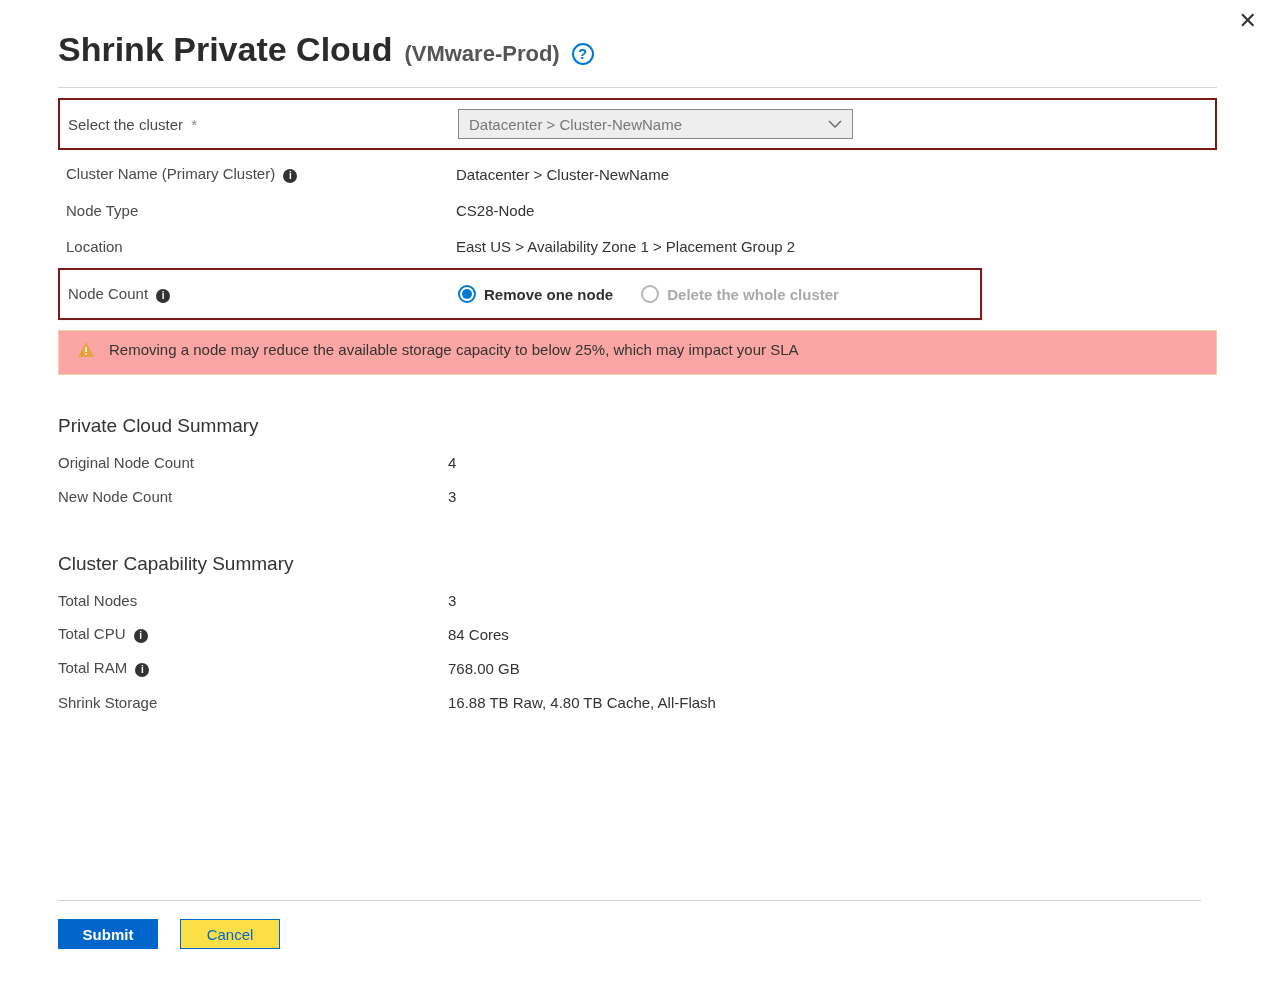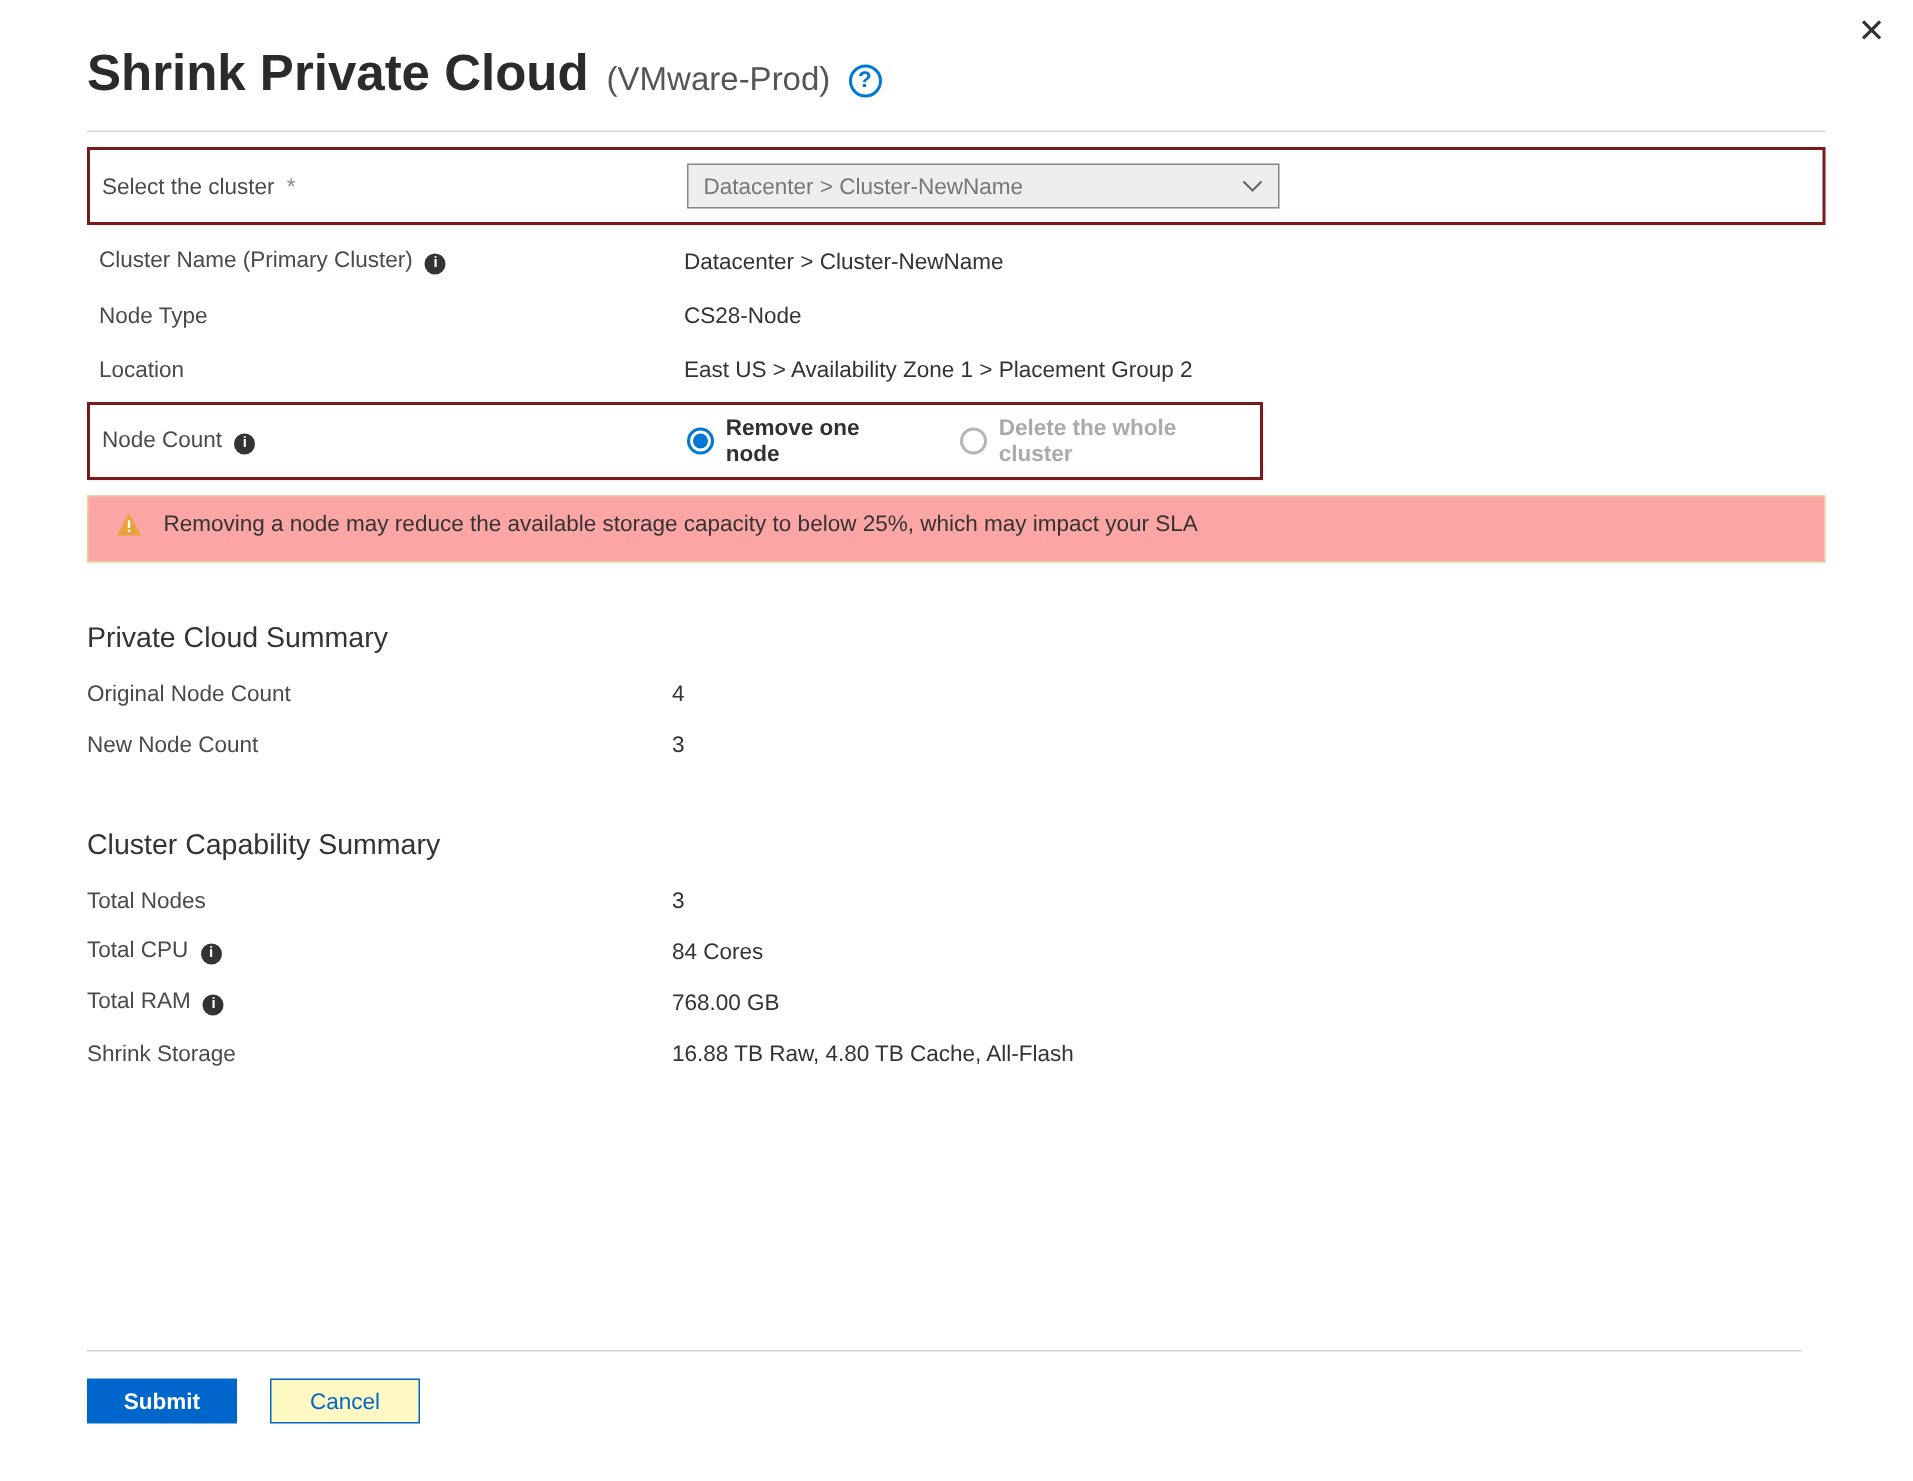--- a/index.html
+++ b/index.html
@@ -31,21 +31,21 @@
     gap: 12px;
     margin-bottom: 18px;
   }
   .title-main {
     font-size: 34px;
     font-weight: 600;
     color: #2b2b2b;
   }
   .title-sub {
     font-size: 22px;
-    font-weight: 400;
+    font-weight: 700;
     color: #555;
   }
   .help-circle {
     display: inline-flex;
     align-items: center;
     justify-content: center;
     width: 22px;
     height: 22px;
     border: 2px solid #0078d4;
     border-radius: 50%;
@@ -211,21 +211,21 @@
     background: #0066cc;
     color: #fff;
     border: none;
     width: 100px;
     height: 30px;
     font-size: 15px;
     font-weight: 600;
     cursor: pointer;
   }
   .btn-secondary {
-    background: #fef9c3;
+    background: #fde047;
     color: #0066cc;
     border: 1px solid #0066cc;
     width: 100px;
     height: 30px;
     font-size: 15px;
     cursor: pointer;
   }
 </style>
 </head>
 <body>
@@ -272,21 +272,21 @@
       <div class="form-label">Node Type</div>
       <div class="form-value">CS28-Node</div>
     </div>
 
     <div class="form-row">
       <div class="form-label">Location</div>
       <div class="form-value">East US &gt; Availability Zone 1 &gt; Placement Group 2</div>
     </div>
   </div>
 
-  <div class="highlight-box" style="width:784px;margin-top:4px;">
+  <div class="highlight-box" style="width:924px;margin-top:4px;">
     <div class="form-row">
       <div class="form-label">
         <span>Node Count</span>
         <span class="info-icon">i</span>
       </div>
       <div class="radio-group">
         <div class="radio-opt">
           <span class="radio-circle sel"></span>
           <span>Remove one node</span>
         </div>

